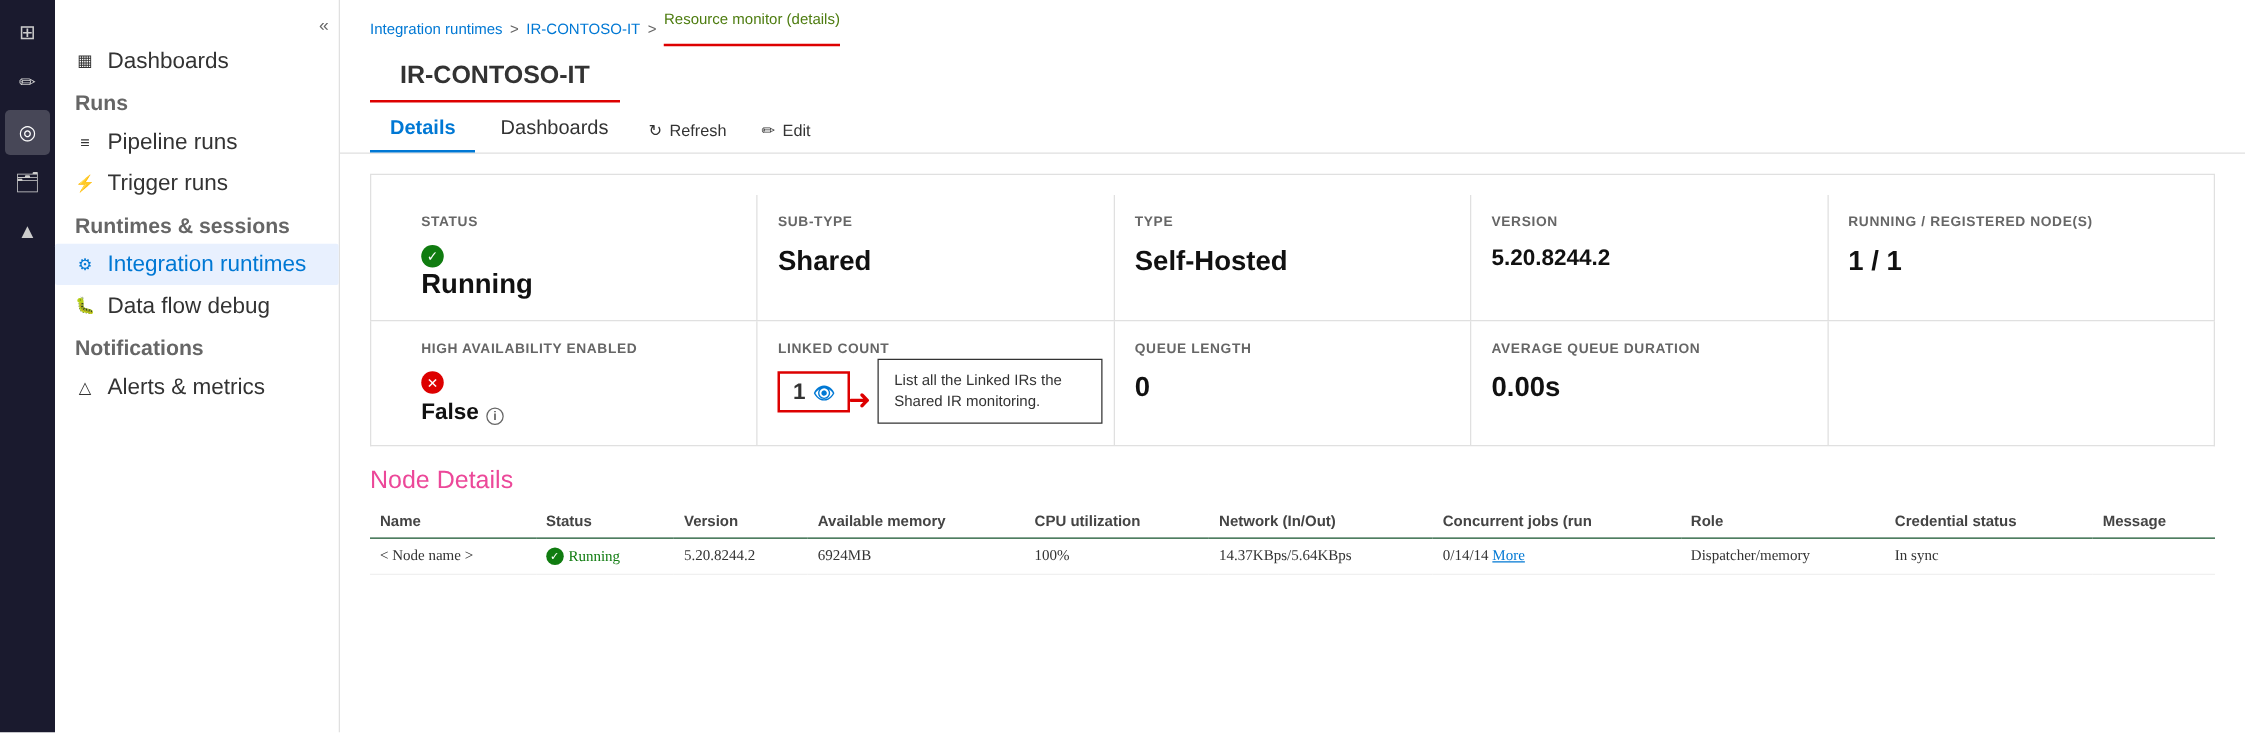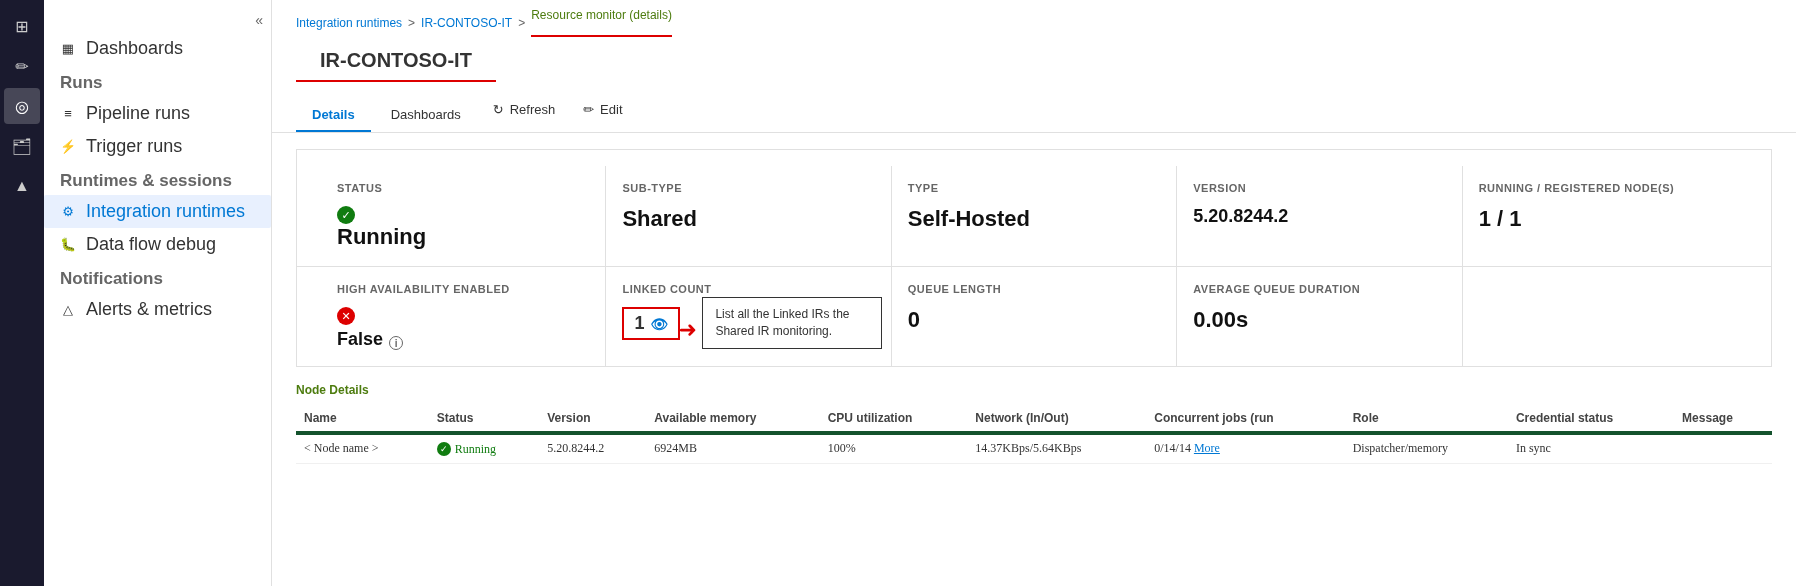--- a/index.html
+++ b/index.html
@@ -96,23 +96,22 @@
       align-items: center;
       padding: 0 24px;
       border-bottom: 1px solid #e0e0e0;
       gap: 4px;
       margin-top: 4px;
     }
     .tab {
       padding: 8px 16px;
       cursor: pointer;
       color: #333;
-      font-size: 13px;
+      font-size: 16px;
       border-bottom: 2px solid transparent;
-      margin-top: 13px;
     }
     .tab.active { border-bottom: 2px solid #0078d4; color: #0078d4; font-weight: 600; }
     .tab-action {
       display: flex;
       align-items: center;
       gap: 6px;
       padding: 6px 12px;
       cursor: pointer;
       color: #333;
       font-size: 13px;
@@ -222,36 +221,36 @@
       top: 10px;
       color: #d00;
       font-size: 22px;
     }
 
     
     .node-details-section {
       margin: 16px 24px 0 24px;
     }
     .node-details-title {
-      font-size: 12px;
-      font-weight: 700;
-      color: #4d7c0f;
+      font-size: 20px;
+      font-weight: 400;
+      color: #ec4899;
       margin-bottom: 8px;
     }
     .node-table {
       width: 100%;
       border-collapse: collapse;
       font-size: 12px;
     }
     .node-table th {
       text-align: left;
       padding: 6px 8px;
       color: #444;
       font-weight: 600;
-      border-bottom: 4px solid #14532d;
+      border-bottom: 1px solid #14532d;
     }
     .node-table td {
       padding: 6px 8px;
       border-bottom: 1px solid #f0f0f0;
       font-family: Liberation Serif, serif;
     }
     .node-table .running-badge {
       display: inline-flex;
       align-items: center;
       gap: 4px;

